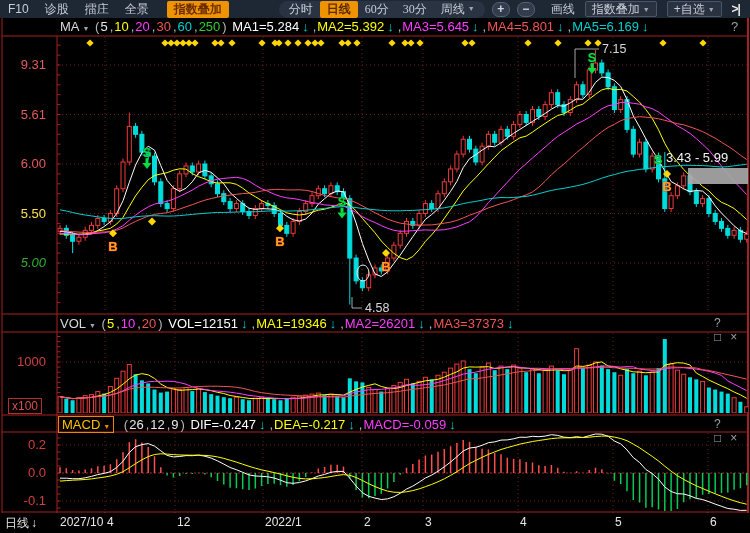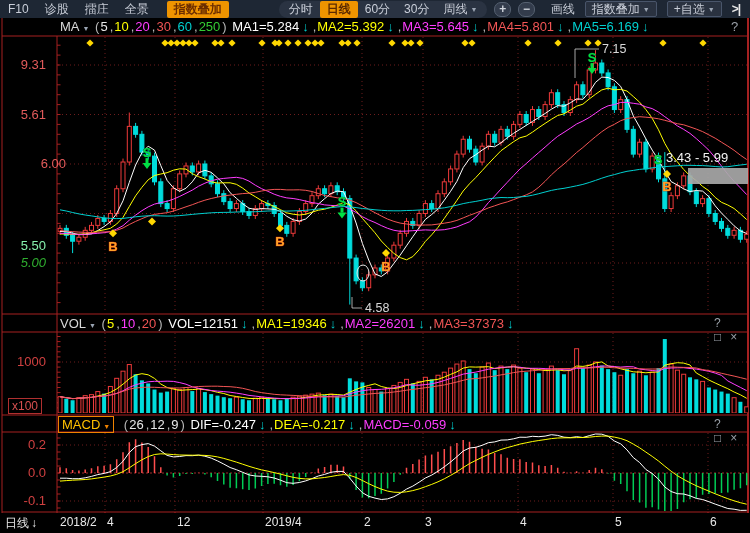--- a/index.html
+++ b/index.html
@@ -1,25 +1,25 @@
 <!DOCTYPE html>
 <html><head>
 <meta charset="utf-8">
 <style>
   html,body{margin:0;padding:0;background:#000;}
   #app{position:relative;width:750px;height:533px;background:#000;overflow:hidden;
        font-family:"Liberation Sans","DejaVu Sans",sans-serif;}
   
   #toolbar{position:absolute;top:0;left:0;width:750px;height:18px;background:#1e2734;
-           display:flex;align-items:center;font-size:12px;color:#c9ced8;z-index:5;justify-content:flex-end;}
+           display:flex;align-items:center;font-size:12px;color:#c9ced8;z-index:5;}
   .tb-item{margin-left:16px;cursor:default;white-space:nowrap;}
   .tb-item:first-child{margin-left:8px;}
   .tb-orange{background:#ef9400;color:#6b2d00;font-weight:bold;padding:0 7px;border-radius:2px;margin-left:18px;}
   .tab-strip{margin-left:50px;display:flex;align-items:center;background:#2a3342;border-radius:9px;padding:1px 3px;height:15px;}
-  .tab{padding:0 7px;white-space:nowrap;display:flex;align-items:center;}
+  .tab{padding:0 7px;white-space:nowrap;display:flex;align-items:center;font-family:Liberation Serif, serif;}
   .tab-active{background:#ef9400;color:#5c2a00;font-weight:bold;border-radius:2px;}
   .pill{margin-left:7px;width:20px;height:13px;line-height:12px;text-align:center;background:#333c4c;
         border:1px solid #556070;border-radius:7px;color:#cfd4dc;font-weight:bold;}
   .spacer{flex:1;}
   .tb-btn{border:1px solid #49556a;background:#2a3240;padding:0 6px;margin-left:10px;border-radius:2px;
           display:flex;align-items:center;height:14px;white-space:nowrap;}
   .caret{font-size:7px;margin-left:3px;color:#9aa4b2;}
   .collapse{margin:0 10px 0 10px;color:#e8e8e8;font-weight:bold;letter-spacing:-1px;}
   
   #chart{position:absolute;top:0;left:0;z-index:1;}
@@ -711,37 +711,37 @@
     </svg>
   <div id="legend-main" class="legend" style="top:19px"><span class="seg" style="color: rgb(216, 216, 216);">MA<span class="caret">▼</span></span><span class="seg"><span class="comma"> (</span><span class="seg" style="color: rgb(232, 232, 232);">5</span><span class="comma">,</span><span class="seg" style="color: rgb(255, 255, 0);">10</span><span class="comma">,</span><span class="seg" style="color: rgb(255, 61, 255);">20</span><span class="comma">,</span><span class="seg" style="color: rgb(242, 85, 85);">30</span><span class="comma">,</span><span class="seg" style="color: rgb(0, 208, 208);">60</span><span class="comma">,</span><span class="seg" style="color: rgb(51, 204, 51);">250</span><span class="comma">) </span></span><span class="seg" style="color: rgb(255, 255, 255);">MA1=5.284</span><span class="arr" style="color: rgb(0, 208, 208);">↓</span><span class="comma">,</span><span class="seg" style="color: rgb(255, 255, 0);">MA2=5.392</span><span class="arr" style="color: rgb(0, 208, 208);">↓</span><span class="comma">,</span><span class="seg" style="color: rgb(255, 61, 255);">MA3=5.645</span><span class="arr" style="color: rgb(0, 208, 208);">↓</span><span class="comma">,</span><span class="seg" style="color: rgb(242, 85, 85);">MA4=5.801</span><span class="arr" style="color: rgb(0, 208, 208);">↓</span><span class="comma">,</span><span class="seg" style="color: rgb(0, 208, 208);">MA5=6.169</span><span class="arr" style="color: rgb(0, 208, 208);">↓</span></div>
   <div id="main-help">?</div>
   <div id="legend-vol" class="legend" style="top:316px"><span class="seg" style="color: rgb(216, 216, 216);">VOL<span class="caret">▼</span></span><span class="seg"><span class="comma"> (</span><span class="seg" style="color: rgb(255, 255, 0);">5</span><span class="comma">,</span><span class="seg" style="color: rgb(255, 61, 255);">10</span><span class="comma">,</span><span class="seg" style="color: rgb(242, 85, 85);">20</span><span class="comma">) </span></span><span class="seg" style="color: rgb(255, 255, 255);">VOL=12151</span><span class="arr" style="color: rgb(0, 208, 208);">↓</span><span class="comma">,</span><span class="seg" style="color: rgb(255, 255, 0);">MA1=19346</span><span class="arr" style="color: rgb(0, 208, 208);">↓</span><span class="comma">,</span><span class="seg" style="color: rgb(255, 61, 255);">MA2=26201</span><span class="arr" style="color: rgb(0, 208, 208);">↓</span><span class="comma">,</span><span class="seg" style="color: rgb(242, 85, 85);">MA3=37373</span><span class="arr" style="color: rgb(0, 208, 208);">↓</span></div>
   <div id="vol-icons" class="icons" style="left:705px;top:316px"><span>?</span><span>□</span><span>×</span></div>
   <div id="legend-macd" class="legend" style="left:58px;top:417px"><span class="boxed seg">MACD<span class="caret" style="color: rgb(240, 131, 0);">▼</span></span><span class="seg"><span class="comma"> (</span><span class="seg" style="color: rgb(232, 232, 232);">26</span><span class="comma">,</span><span class="seg" style="color: rgb(232, 232, 232);">12</span><span class="comma">,</span><span class="seg" style="color: rgb(232, 232, 232);">9</span><span class="comma">) </span></span><span class="seg" style="color: rgb(255, 255, 255);">DIF=-0.247</span><span class="arr" style="color: rgb(0, 208, 208);">↓</span><span class="comma">,</span><span class="seg" style="color: rgb(255, 255, 0);">DEA=-0.217</span><span class="arr" style="color: rgb(0, 208, 208);">↓</span><span class="comma">,</span><span class="seg" style="color: rgb(255, 61, 255);">MACD=-0.059</span><span class="arr" style="color: rgb(0, 208, 208);">↓</span></div>
   <div id="macd-icons" class="icons" style="left:705px;top:417px"><span>?</span><span>□</span><span>×</span></div>
   <div id="axis-labels">
       <div class="axlbl" style="left: 4px; top: 57px; color: rgb(227, 91, 91);">9.31</div>
       <div class="axlbl" style="left: 4px; top: 106.5px; color: rgb(227, 91, 91);">5.61</div>
-      <div class="axlbl" style="left: 4px; top: 156px; color: rgb(227, 91, 91); margin-left: 20px;">6.00</div>
-      <div class="axlbl" style="left: 4px; top: 205.5px; color: #86efac; margin-top: 32px;">5.50</div>
+      <div class="axlbl" style="left: 4px; top: 156px; color: rgb(227, 91, 91);">6.00</div>
+      <div class="axlbl" style="left: 4px; top: 205.5px; color: #fde047;">5.50</div>
       <div class="axlbl" style="left: 4px; top: 255px; color: rgb(47, 174, 47); font-style: italic;">5.00</div>
       <div class="axlbl" style="left: 4px; top: 354px; color: rgb(208, 64, 64);">1000</div>
       <div class="axlbl" style="left: 4px; top: 437px; color: rgb(208, 64, 64);">0.2</div>
       <div class="axlbl" style="left: 4px; top: 465px; color: rgb(208, 64, 64);">0.0</div>
       <div class="axlbl" style="left: 4px; top: 493px; color: rgb(208, 64, 64);">-0.1</div>
     </div>
   <div id="x100">x100</div>
   <div id="band-label">3.43 - 5.99</div>
   <div id="bottom-axis">
     <div id="period">
       <span>日线</span><span class="parrow">↓</span>
     </div>
-  <div class="datelbl" style="left: 60px;">2018/2</div>
+  <div class="datelbl" style="left: 60px;">2027/10</div>
       <div class="datelbl" style="left: 107px;">4</div>
       <div class="datelbl" style="left: 177px;">12</div>
-      <div class="datelbl" style="left: 265px;">2019/4</div>
+      <div class="datelbl" style="left: 265px;">2022/1</div>
       <div class="datelbl" style="left: 364px;">2</div>
       <div class="datelbl" style="left: 425px;">3</div>
       <div class="datelbl" style="left: 520px;">4</div>
       <div class="datelbl" style="left: 615px;">5</div>
       <div class="datelbl" style="left: 710px;">6</div>
     </div>
 </div>
 
 </body></html>

